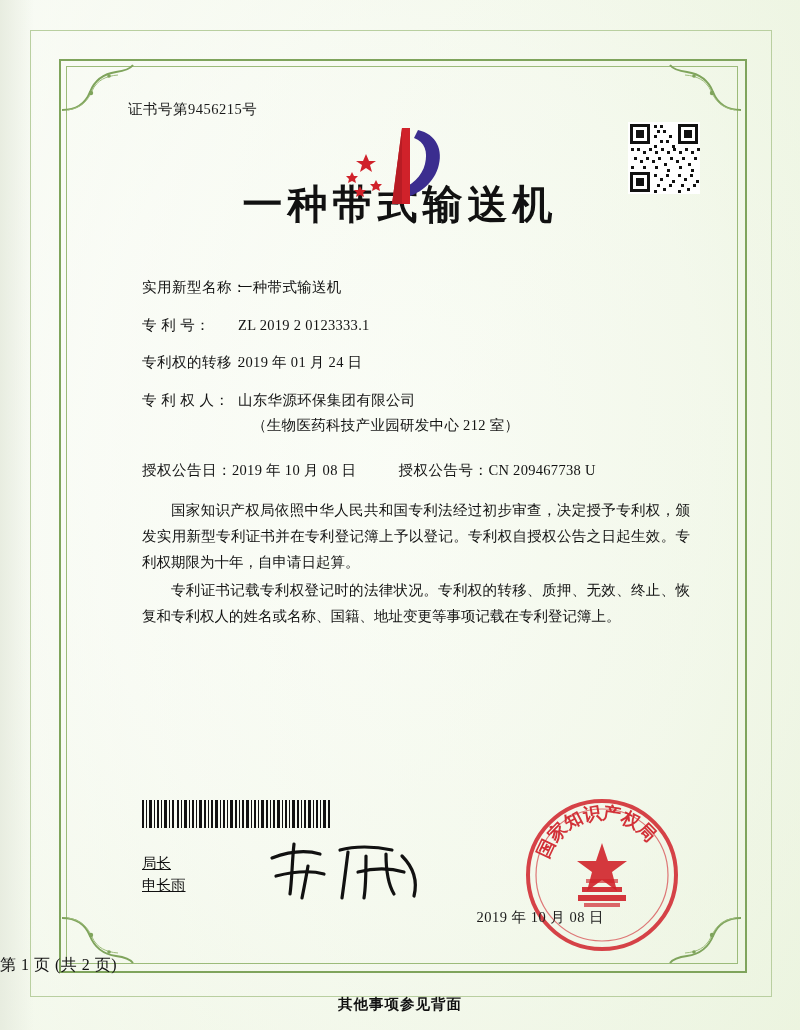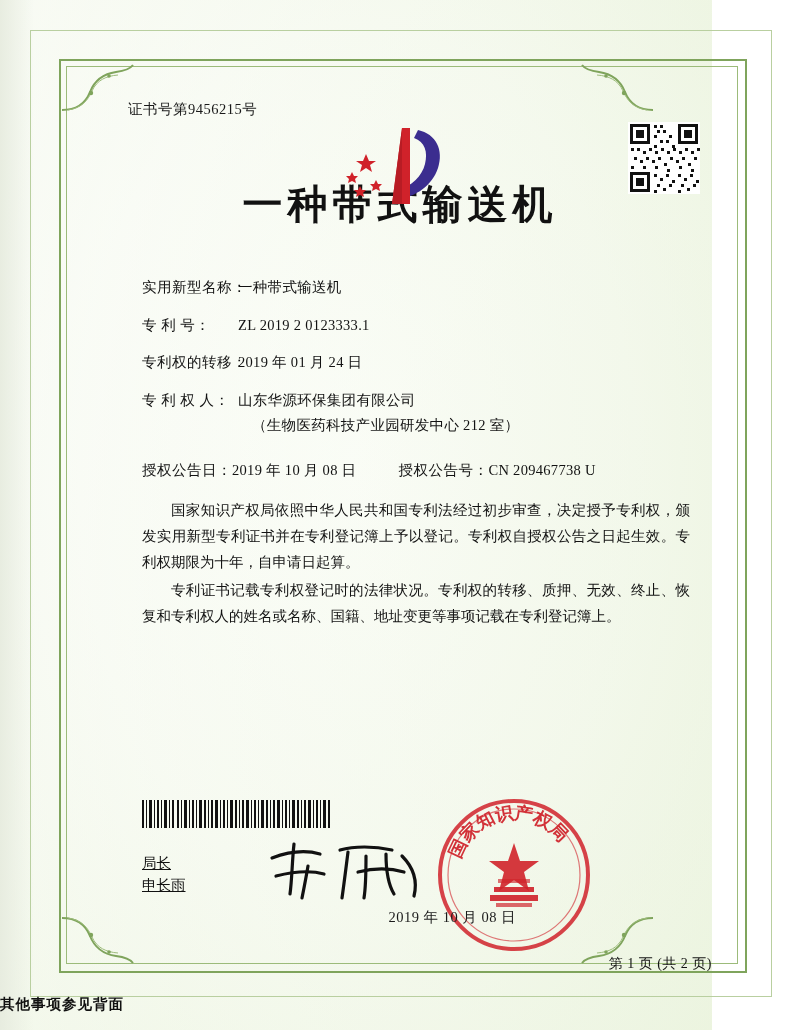--- a/index.html
+++ b/index.html
@@ -9,21 +9,21 @@
   }
   body {
     width: 800px;
     height: 1030px;
     font-family: "Liberation Serif", "DejaVu Serif", serif;
     overflow: hidden;
   }
 
   .page {
     position: relative;
-    width: 712px;
+    width: 800px;
     height: 1030px;
     background:
       radial-gradient(ellipse at 50% 45%, #fdfefb 0%, #f7faf2 55%, #eef5e3 100%);
   }
 
   
   .paper-tint {
     position: absolute;
     inset: 0;
     background:
@@ -200,31 +200,32 @@
     font-size: 14.5px;
     color: #1a1a1a;
     letter-spacing: 0.5px;
   }
 
   .page-no {
     position: absolute;
     left: 0;
     right: 0;
     top: 955px;
-    text-align: right;
-    font-size: 14px;
+    text-align: left;
+    font-size: 16px;
     color: #111;
     letter-spacing: 0.5px;
   }
 
   .footnote {
     position: absolute;
     left: 0;
     right: 0;
     top: 995px;
+    text-align: center;
     font-size: 14.5px;
     font-weight: bold;
     color: #111;
     letter-spacing: 1px;
   }
 
   
   .edge-shadow {
     position: absolute;
     left: 0; top: 0; bottom: 0;

